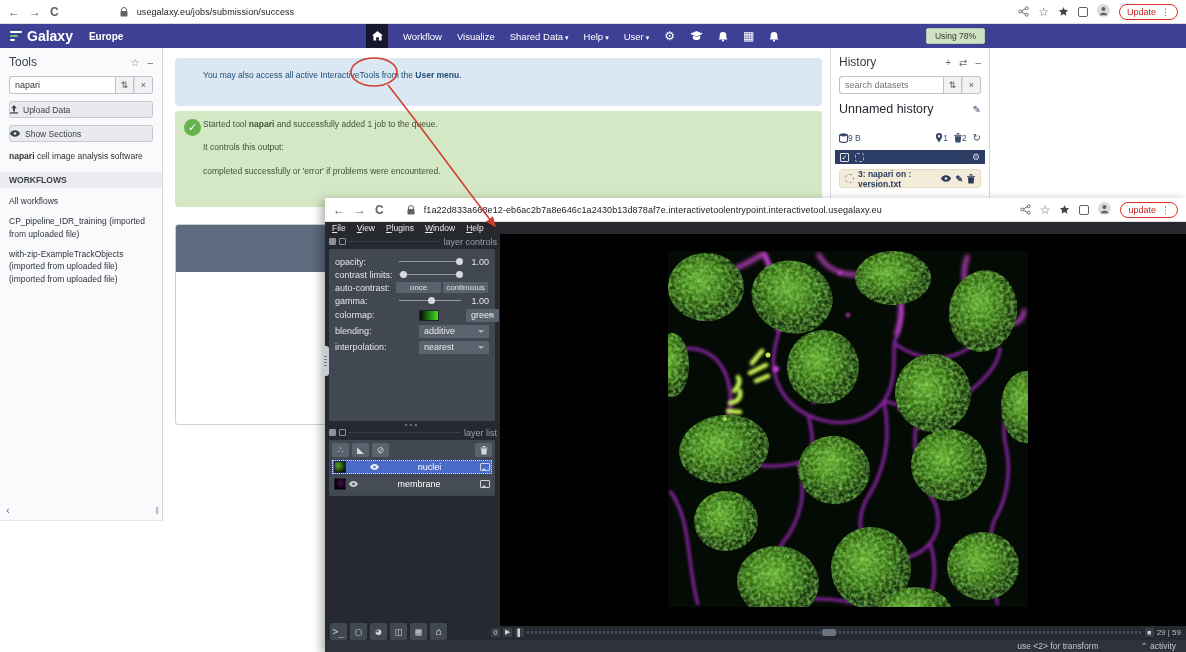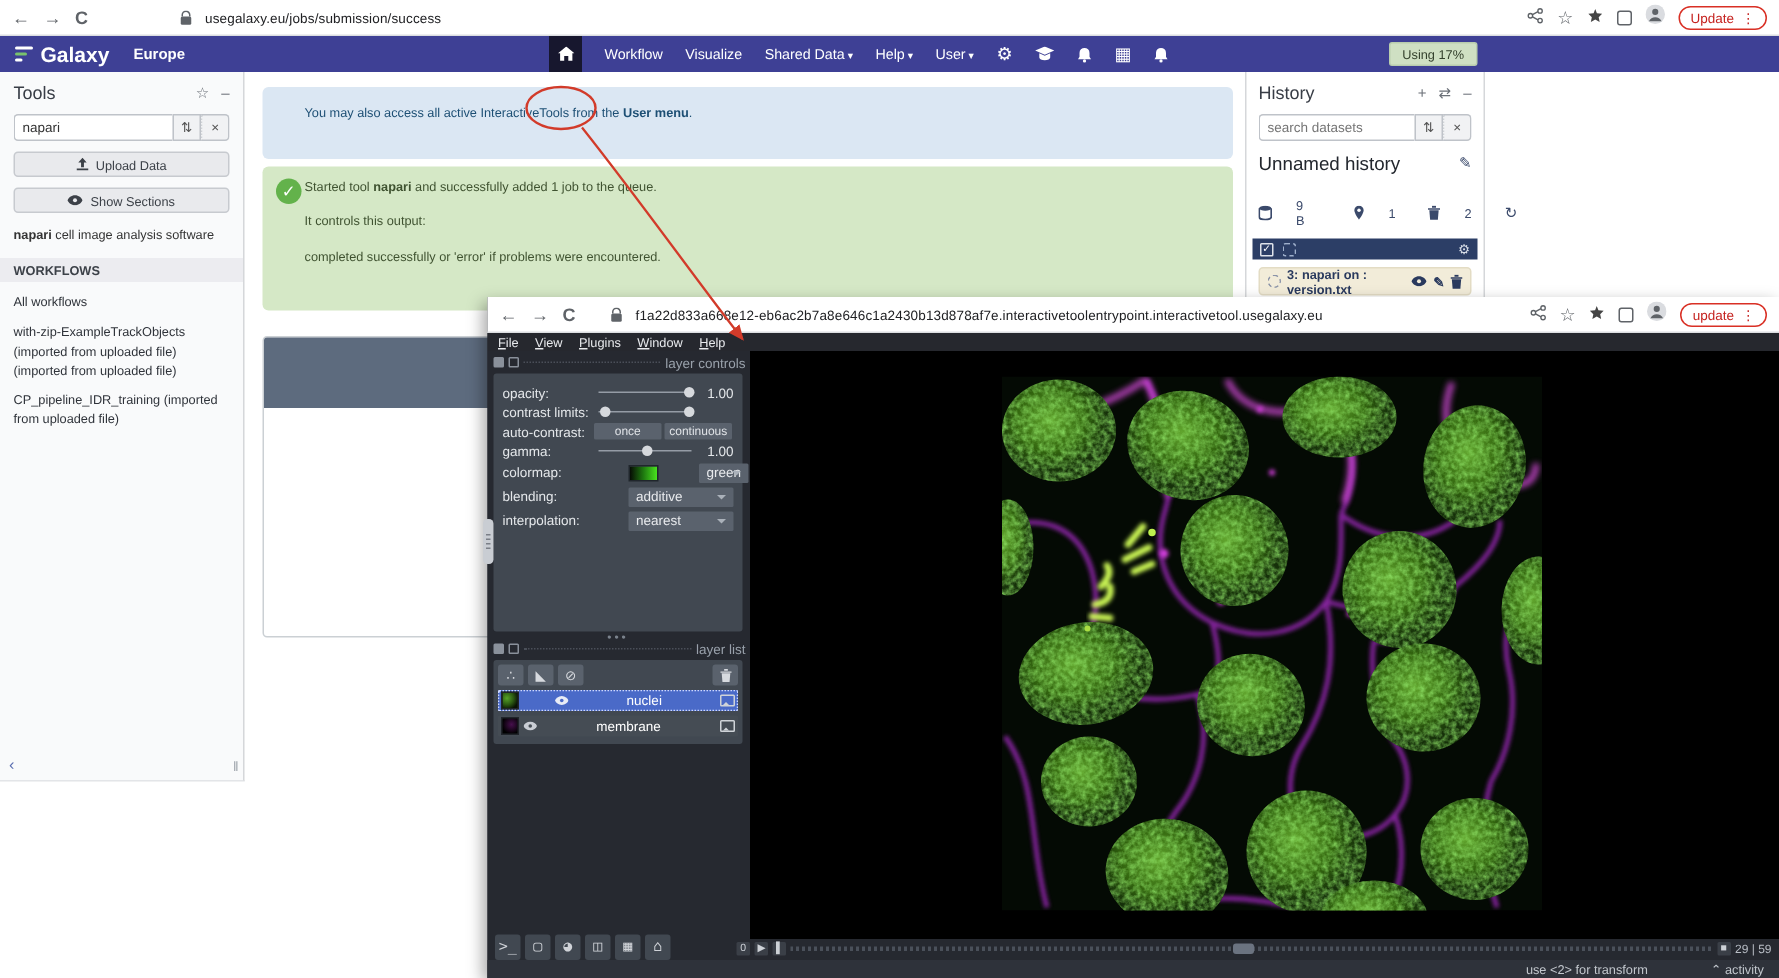--- a/index.html
+++ b/index.html
@@ -40,21 +40,21 @@
   .phead { display:flex; align-items:center; font-size:12px; color:#383d46; }
   .phead .sp { flex:1; }
   .phead .hicon { color:#6b7078; font-size:10px; margin-left:8px; }
   .searchrow { display:flex; margin-top:7px; height:18px; }
   .searchrow input { flex:1; min-width:0; border:1px solid #bfc3c9; border-right:none;
     border-radius:3px 0 0 3px; font-size:9px; padding:0 5px; color:#333; background:#fff; }
   .sqbtn { width:19px; border:1px solid #bfc3c9; background:#f1f2f4; color:#555; font-size:9px;
     display:flex; align-items:center; justify-content:center; }
   .sqbtn:last-child { border-radius:0 3px 3px 0; border-left:1px dotted #cfd2d6; }
   .wideb { margin-top:7px; height:17px; border:1px solid #c7cacf; background:#e9eaed; border-radius:3px;
-    font-size:8.5px; color:#3c4148; display:flex; align-items:center; justify-content:center; gap:5px; }
+    font-size:8.5px; color:#3c4148; display:flex; align-items:center; gap:5px; }
   .wideb svg { display:block; }
   .toolresult { font-size:8.5px; margin-top:9px; line-height:1.35; }
   .sechead { margin:10px -9px 0; padding:3px 9px; background:#ececf0; font-weight:bold; font-size:8.5px; color:#3c4148; }
   .witem { font-size:8.5px; margin-top:7px; line-height:1.5; color:#2f333a; }
   .tools-foot { position:absolute; left:6px; bottom:4px; color:#5a6db0; font-size:11px; }
   .tools-grip { position:absolute; right:3px; bottom:4px; color:#9aa0a8; font-size:9px; }
 
   
   .alert-info { position:absolute; left:175px; top:58px; width:647px; height:48px; background:#dbe7f3;
     border-radius:4px; color:#1d4f74; font-size:8.5px; padding:7px 14px 0 28px; line-height:20px; }
@@ -70,21 +70,21 @@
   .as-bullet { margin:13px 0 0 14px; font-weight:bold; }
   .as-para { margin-top:12px; line-height:15px; }
   .card { position:absolute; left:175px; top:224px; width:647px; height:201px; background:#fff;
     border:1px solid #cbd0d4; border-radius:3px; }
   .card-head { height:47px; background:#5d6b7e; border-radius:2px 2px 0 0; }
 
   
   .hist { position:absolute; left:830px; top:48px; width:160px; height:412px; background:#fff;
     border-left:1px solid #d5d7da; border-right:1px solid #d5d7da; padding:7px 8px; color:#333; }
   .hname { display:flex; align-items:center; margin-top:8px; font-size:12.5px; color:#23272e; }
-  .hstats { display:flex; align-items:center; margin-top:16px; font-size:8.5px; color:#3b4a6b; gap:16px; }
+  .hstats { display:flex; align-items:center; margin-top:16px; font-size:8.5px; color:#3b4a6b; gap:0; }
   .hstats .sp { flex:1; }
   .hselbar { display:flex; align-items:center; margin:7px -4px 0; height:14px; background:#2c3e66;
     padding:0 5px; gap:6px; }
   .chk { width:9px; height:9px; background:#2c3e66; border:1px solid #dfe3ea; border-radius:1px;
     color:#fff; font-size:7px; line-height:8px; text-align:center; }
   .dashed-ic { width:9px; height:9px; border:1px dashed #9fb0cc; border-radius:2px; }
   .hselbar .sp { flex:1; }
   .gearw { color:#d9dee8; font-size:9px; }
   .hitem { display:flex; align-items:center; gap:4px; margin-top:5px; background:#f2ecd9;
     border:1px solid #e3dcc4; border-radius:3px; height:19px; padding:0 5px; font-size:8.5px;
@@ -253,21 +253,21 @@
           </svg>
       </span>
       <span style="font-size:12px;">▦</span>
       <span class="micon">
         <svg width="10" height="11" viewBox="0 0 12 13">
             <path d="M6 1a4 4 0 0 0-4 4v3L.8 10h10.4L10 8V5a4 4 0 0 0-4-4z" fill="#fff"></path>
             <circle cx="6" cy="11.4" r="1.3" fill="#fff"></circle>
           </svg>
       </span>
     </span>
-    <span class="usage">Using 17%</span>
+    <span class="usage">Using 78%</span>
   </div>
 
   <aside class="tools">
     <div class="phead">
       <span>Tools</span>
       <span class="sp"></span>
       <span class="hicon">☆</span>
       <span class="hicon">–</span>
     </div>
     <div class="searchrow">
@@ -287,22 +287,22 @@
           <path d="M6 0C3 0 .8 2 0 4c.8 2 3 4 6 4s5.2-2 6-4c-.8-2-3-4-6-4z" fill="#3c4148"></path>
           <circle cx="6" cy="4" r="1.6" fill="#e9eaed"></circle>
         </svg>
       <span>Show Sections</span>
     </div>
     <div class="toolresult">
       <b>napari</b><span> cell image analysis software</span>
     </div>
     <div class="sechead">WORKFLOWS</div>
     <div class="witem">All workflows</div>
+    <div class="witem">CP_pipeline_IDR_training (imported from uploaded file)</div>
     <div class="witem">with-zip-ExampleTrackObjects (imported from uploaded file) (imported from uploaded file)</div>
-    <div class="witem">CP_pipeline_IDR_training (imported from uploaded file)</div>
     <span class="tools-foot">‹</span>
     <span class="tools-grip">‖</span>
   </aside>
 
   <div class="alert-info">
     <div>
       <span>You may also access all active InteractiveTools from the </span><b>User menu</b><span>.</span>
     </div>
   </div>
 

